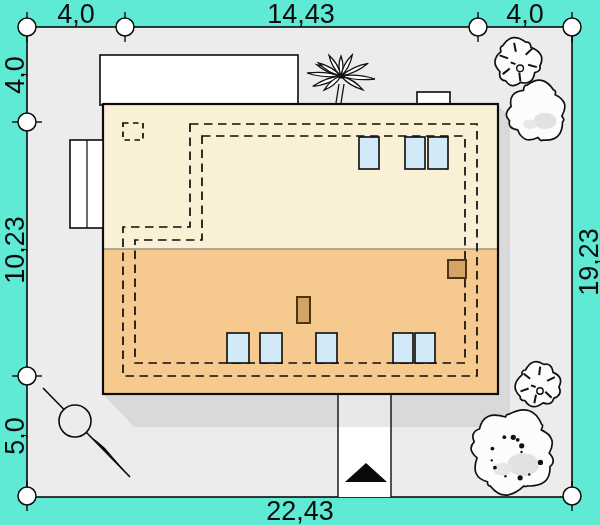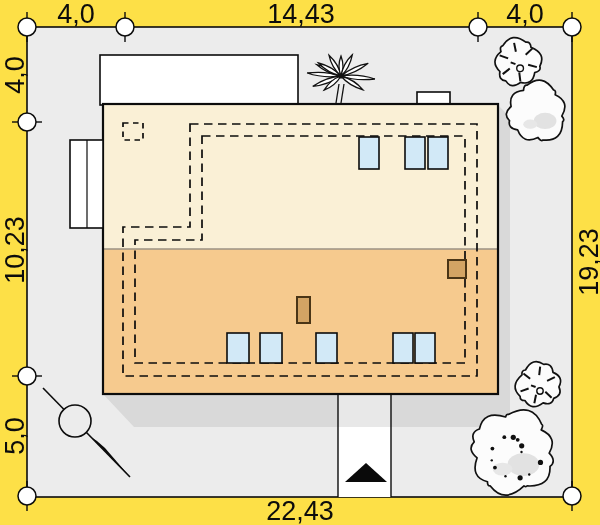--- a/index.html
+++ b/index.html
@@ -1,16 +1,16 @@
 <!DOCTYPE html>
 <html style="--plot-fill: #ececec; --shadow: #d9d9d9; --roof-upper: #faf0d6; --roof-lower: #f6ca8e; --window: #d2e9f7; --chimney: #d3a464; --driveway: #ffffff; --driveway-shaded: #e8e8e8; --tree-fill: #fcfcfc; --outline: #0c0c0c;"><head>
 <meta charset="utf-8">
 <style>
   html,body{margin:0;padding:0;background:#ffffff;}
-  #stage{position:relative;width:600px;height:525px;background:#fde047;overflow:hidden;}
+  #stage{position:relative;width:600px;height:525px;background:#5eead4;overflow:hidden;}
   svg{display:block}
   :root{
     --plot-fill:#ececec;
     --shadow:#d9d9d9;
     --roof-upper:#faf0d6;
     --roof-lower:#f6ca8e;
     --window:#d2e9f7;
     --chimney:#d3a464;
     --driveway:#ffffff;
     --driveway-shaded:#e8e8e8;

